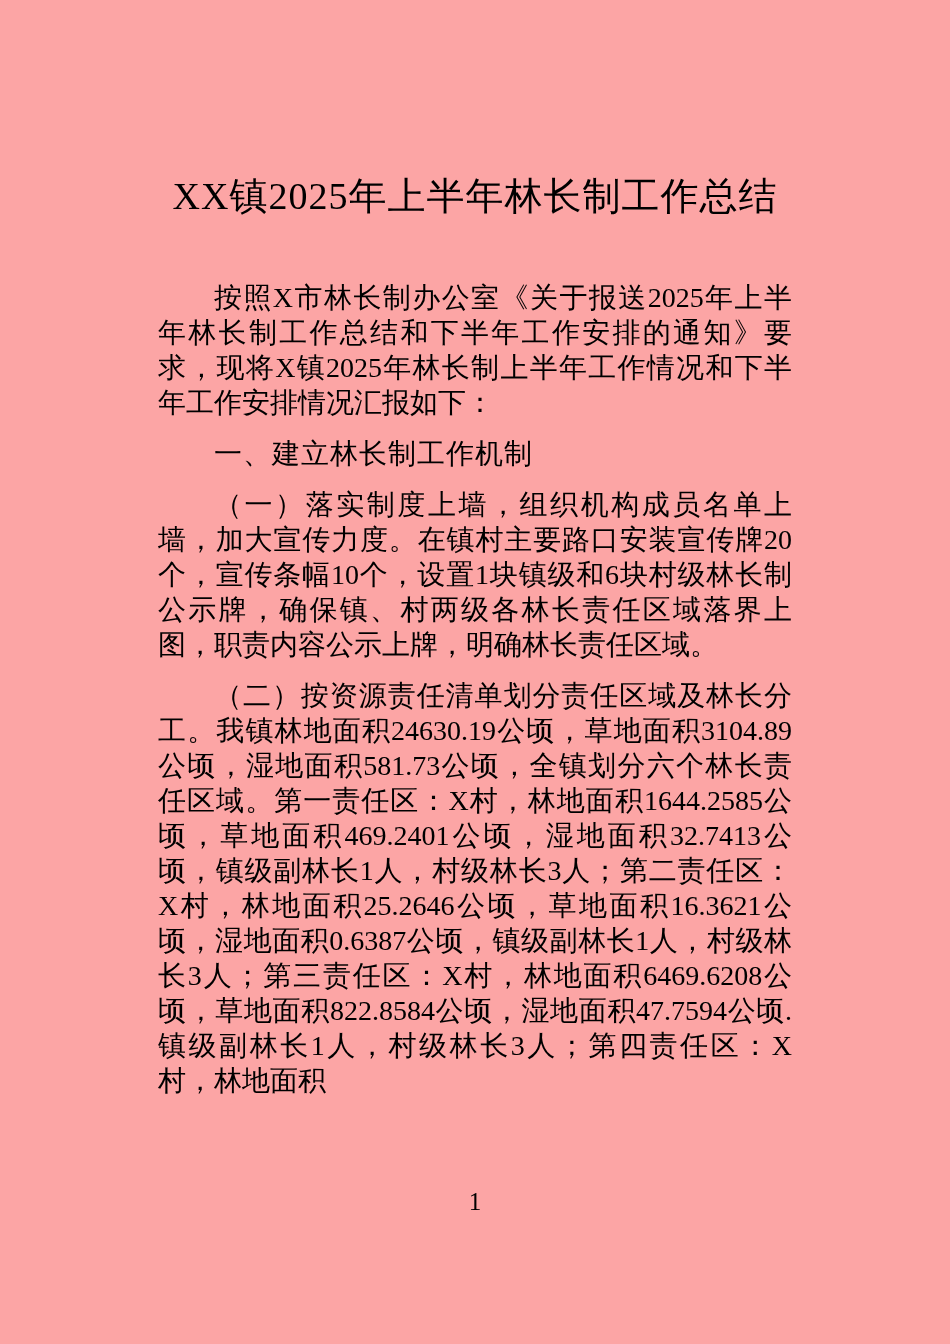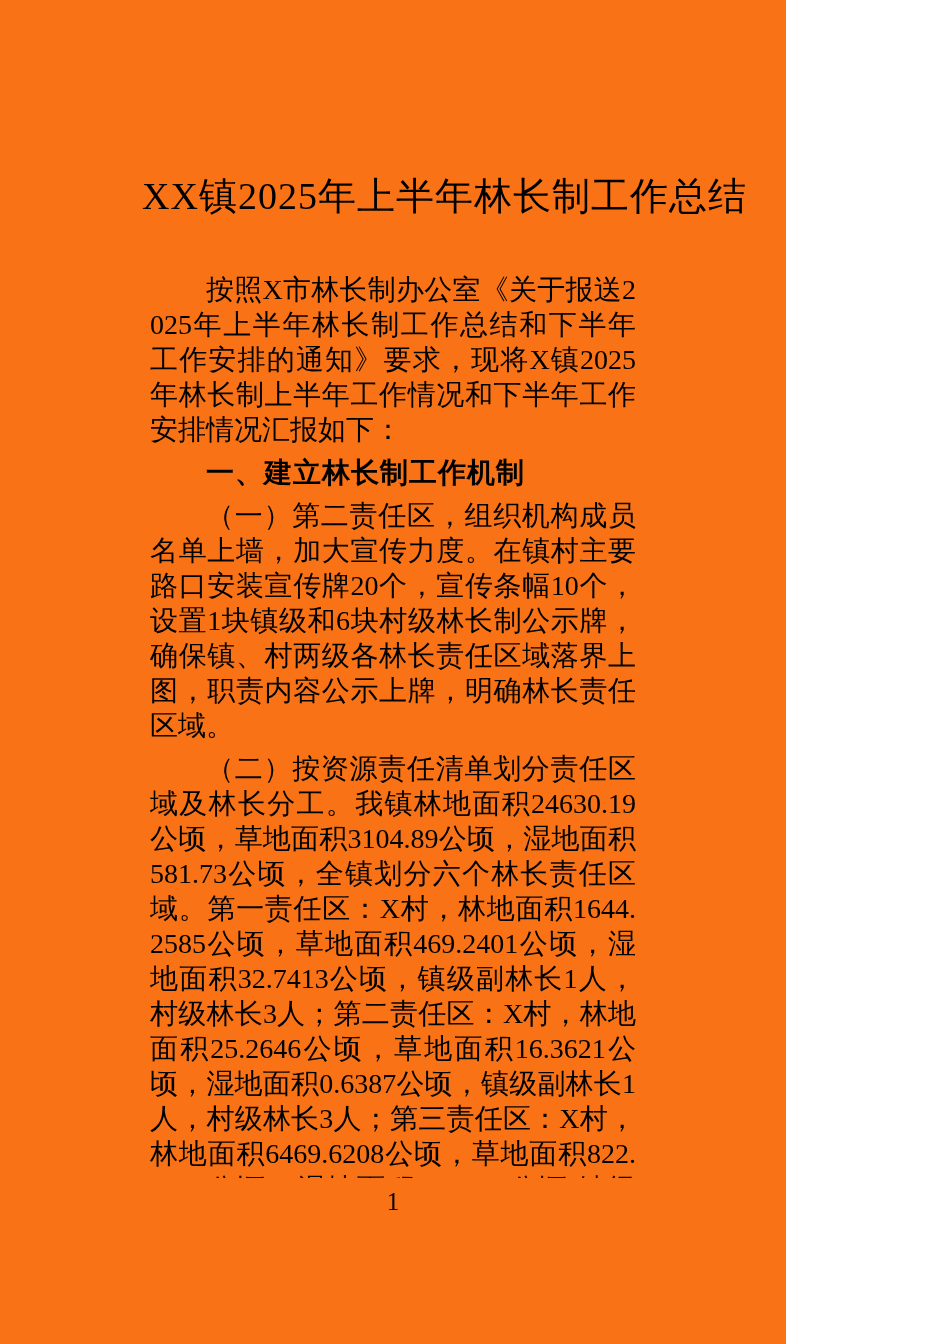--- a/index.html
+++ b/index.html
@@ -2,54 +2,54 @@
 <html><head>
 <meta charset="utf-8">
 <style>
   html, body {
     margin: 0;
     padding: 0;
     background: #ffffff;
   }
   .page {
     position: relative;
-    width: 786px;
+    width: 950px;
     height: 1344px;
     margin: 0;
-    background: #f97316;
+    background: #fca5a5;
     overflow: hidden;
     color: #000000;
     font-family: "Liberation Serif", "DejaVu Serif", serif;
   }
   .doc-title {
     margin: 176px 142px 0 142px;
     text-align: center;
     font-size: 38px;
     line-height: 40px;
     font-weight: 500;
     letter-spacing: 1px;
     white-space: nowrap;
   }
   .content {
     margin: 48px 142px 0 142px;
     height: 914px;
     overflow: hidden;
   }
   .content p {
-    margin: 8px;
+    margin: 16px;
     padding: 0;
     font-size: 28px;
     line-height: 35px;
     text-align: justify;
     text-indent: 2em;
     word-break: break-all;
   }
   .content p.heading {
     font-family: "Liberation Sans", "DejaVu Sans", sans-serif;
-    font-weight: 700;
+    font-weight: 400;
     letter-spacing: 1px;
   }
   .page-number {
     position: absolute;
     left: 0;
     right: 0;
     top: 1186px;
     text-align: center;
     font-size: 25px;
     line-height: 32px;
@@ -58,19 +58,19 @@
 </head>
 <body>
 
 <div class="page">
 
   <h1 class="doc-title">XX镇2025年上半年林长制工作总结</h1>
 
   <div class="content">
     <p class="body">按照X市林长制办公室《关于报送2025年上半年林长制工作总结和下半年工作安排的通知》要求，现将X镇2025年林长制上半年工作情况和下半年工作安排情况汇报如下：</p>
     <p class="heading">一、建立林长制工作机制</p>
-    <p class="body">（一）第二责任区，组织机构成员名单上墙，加大宣传力度。在镇村主要路口安装宣传牌20个，宣传条幅10个，设置1块镇级和6块村级林长制公示牌，确保镇、村两级各林长责任区域落界上图，职责内容公示上牌，明确林长责任区域。</p>
+    <p class="body">（一）落实制度上墙，组织机构成员名单上墙，加大宣传力度。在镇村主要路口安装宣传牌20个，宣传条幅10个，设置1块镇级和6块村级林长制公示牌，确保镇、村两级各林长责任区域落界上图，职责内容公示上牌，明确林长责任区域。</p>
     <p class="body">（二）按资源责任清单划分责任区域及林长分工。我镇林地面积24630.19公顷，草地面积3104.89公顷，湿地面积581.73公顷，全镇划分六个林长责任区域。第一责任区：X村，林地面积1644.2585公顷，草地面积469.2401公顷，湿地面积32.7413公顷，镇级副林长1人，村级林长3人；第二责任区：X村，林地面积25.2646公顷，草地面积16.3621公顷，湿地面积0.6387公顷，镇级副林长1人，村级林长3人；第三责任区：X村，林地面积6469.6208公顷，草地面积822.8584公顷，湿地面积47.7594公顷.镇级副林长1人，村级林长3人；第四责任区：X村，林地面积</p>
   </div>
 
   <div class="page-number">1</div>
 
 </div>
 
 </body></html>

